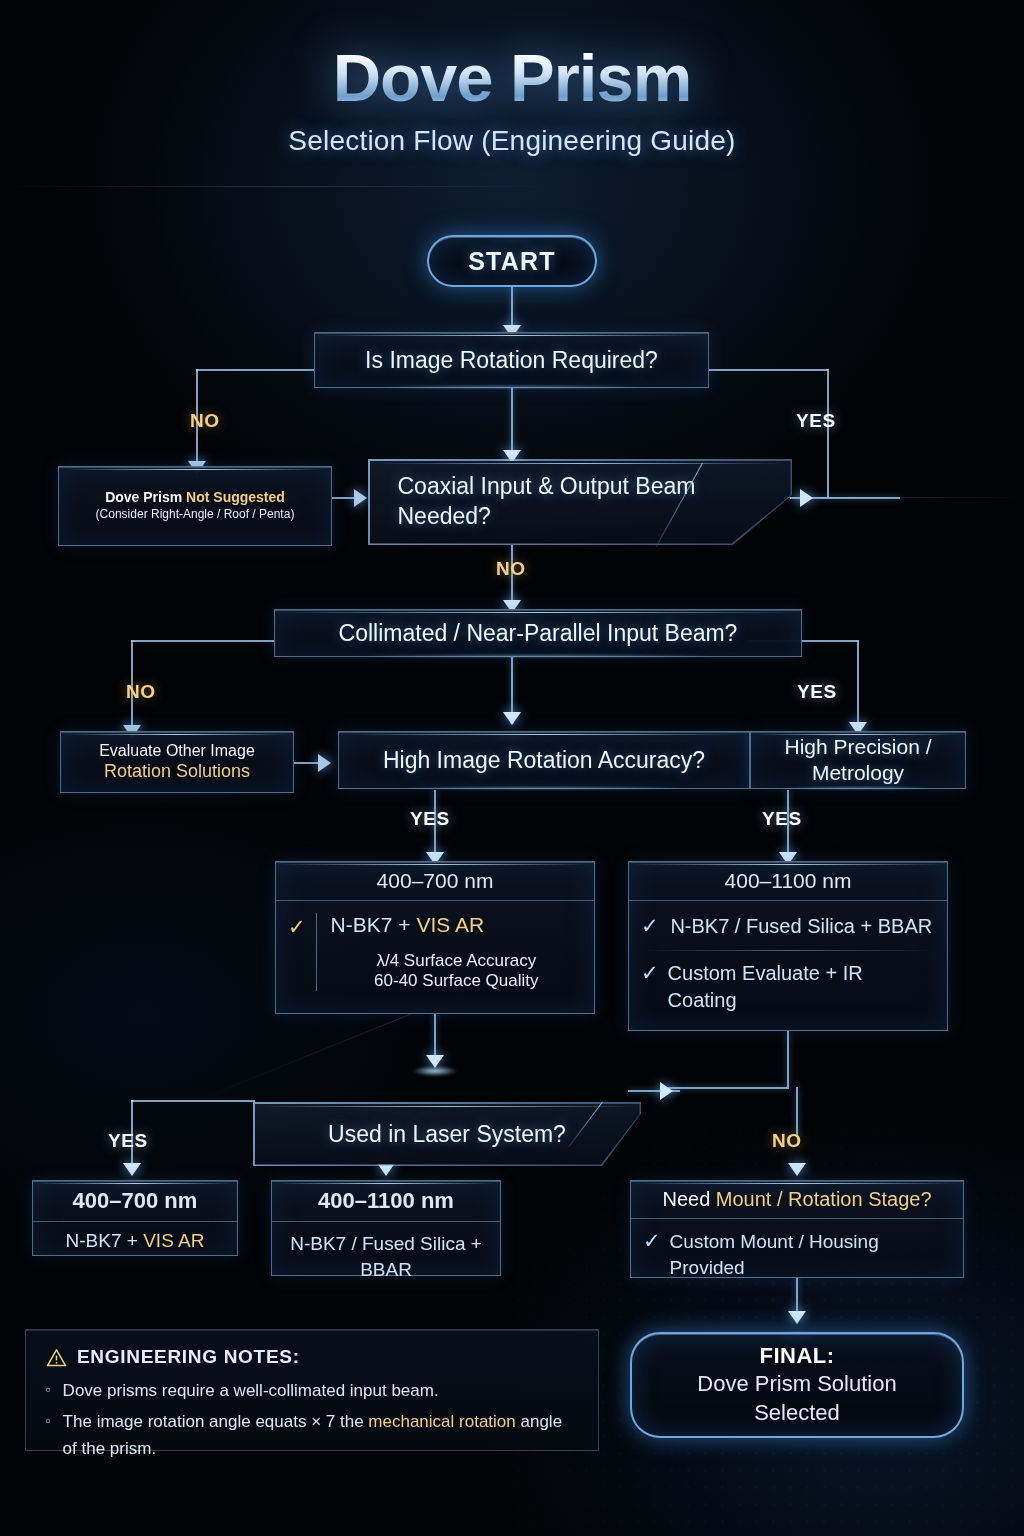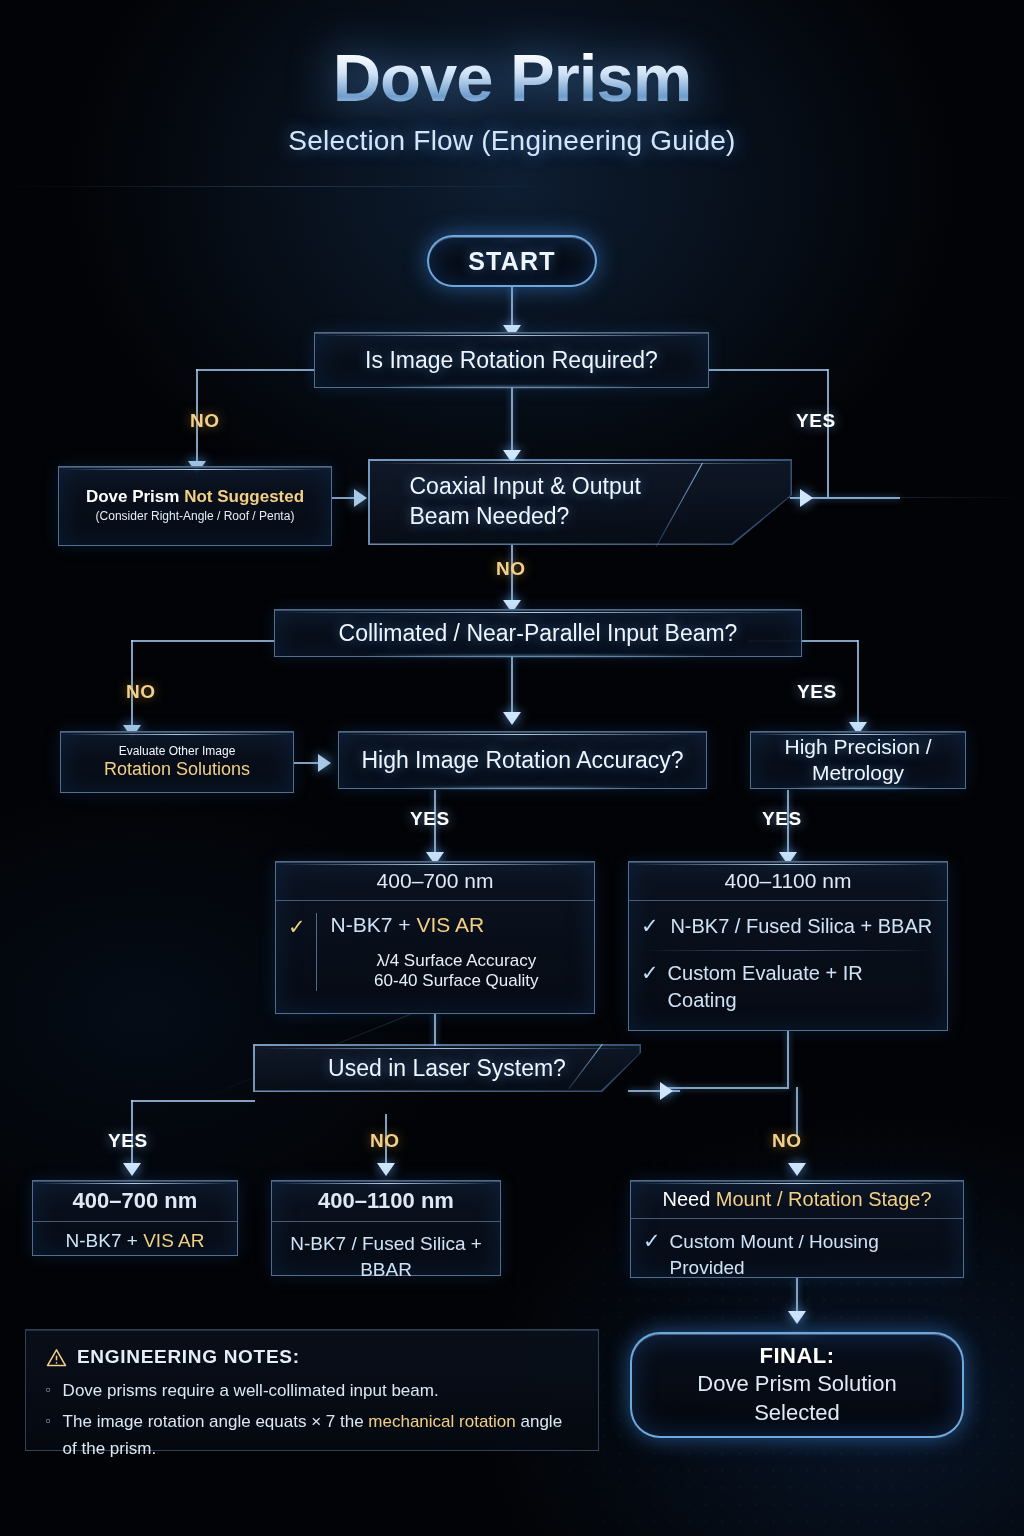--- a/index.html
+++ b/index.html
@@ -222,45 +222,45 @@
 
 <div class="node pill" style="left:427px;top:235px;width:170px;height:52px">
   <span class="q" style="font-size:25px;font-weight:bold;letter-spacing:1.2px">START</span>
 </div>
 
 <div class="node lit" style="left:314px;top:332px;width:395px;height:56px">
   <span class="q">Is Image Rotation Required?</span>
 </div>
 
 <div class="node" style="left:58px;top:466px;width:274px;height:80px;padding:6px 10px;gap:2px">
-  <div style="font-size:17px;font-weight:bold">
+  <div style="font-size:14px;font-weight:bold">
     <span class="white">Dove Prism</span>
     <span class="amber">Not Suggested</span>
   </div>
   <div style="font-size:12px;line-height:1.32;color:#e3edf8;max-width:200px">(Consider Right-Angle / Roof / Penta)</div>
 </div>
 
 <div class="notch-wrap" style="left:368px;top:459px;width:424px;height:86px">
   <div class="notch-border"></div>
   <div class="notch-inner">
-    <span class="q" style="text-align:left;padding-left:40px;max-width:330px;line-height:1.3">Coaxial Input &amp; Output Beam Needed?</span>
+    <span class="q" style="text-align:left;padding-left:28px;max-width:330px;line-height:1.3">Coaxial Input &amp; Output Beam Needed?</span>
   </div>
   <div class="slash" style="left:334px;top:4px;height:96px;transform:rotate(29deg)"></div>
 </div>
 
 <div class="node lit" style="left:274px;top:609px;width:528px;height:48px">
   <span class="q">Collimated / Near-Parallel Input Beam?</span>
 </div>
 
 <div class="node" style="left:60px;top:731px;width:234px;height:62px;gap:1px">
-  <div style="font-size:12px;color:#f2f7fd">Evaluate Other Image</div>
+  <div style="font-size:16px;color:#f2f7fd">Evaluate Other Image</div>
   <div class="amber" style="font-size:18px">Rotation Solutions</div>
 </div>
 
-<div class="node lit" style="left:338px;top:731px;width:369px;height:58px">
+<div class="node lit" style="left:338px;top:731px;width:412px;height:58px">
   <span class="q">High Image Rotation Accuracy?</span>
 </div>
 
 <div class="node lit" style="left:750px;top:731px;width:216px;height:58px">
   <span class="q" style="font-size:21px;line-height:1.25">High Precision / Metrology</span>
 </div>
 
 <div class="node" style="left:275px;top:861px;width:320px;height:153px;justify-content:flex-start">
   <div class="split-head">400–700 nm</div>
   <div class="split-body" style="display:flex;align-items:flex-start;gap:10px;padding-top:12px">
@@ -283,21 +283,21 @@
       <span class="blue" style="font-size:20px;line-height:1.35;text-align:center;flex:1">N-BK7 / Fused Silica + BBAR</span>
     </div>
     <div style="height:1px;background:linear-gradient(90deg,transparent,rgba(150,195,245,.45),transparent);margin:10px 0 9px"></div>
     <div style="display:flex;gap:9px;align-items:flex-start">
       <span class="chk" style="padding-top:1px">✓</span>
       <span class="blue" style="font-size:20px;line-height:1.35;flex:1">Custom Evaluate  + IR Coating</span>
     </div>
   </div>
 </div>
 
-<div class="notch-wrap" style="left:253px;top:1044px;width:388px;height:48px">
+<div class="notch-wrap" style="left:253px;top:1102px;width:388px;height:64px">
   <div class="notch-border" style="clip-path:polygon(0 0,100% 0,100% 18%,90% 100%,0 100%)"></div>
   <div class="notch-inner" style="clip-path:polygon(0 0,100% 0,100% 18%,90% 100%,0 100%);justify-content:center">
     <span class="q">Used in Laser System?</span>
   </div>
   <div class="slash" style="left:349px;top:0px;height:56px;transform:rotate(37deg)"></div>
 </div>
 
 <div class="node" style="left:32px;top:1180px;width:206px;height:76px;justify-content:flex-start">
   <div class="split-head" style="font-size:22px;font-weight:bold">400–700 nm</div>
   <div class="split-body" style="font-size:19px;padding-top:8px">

